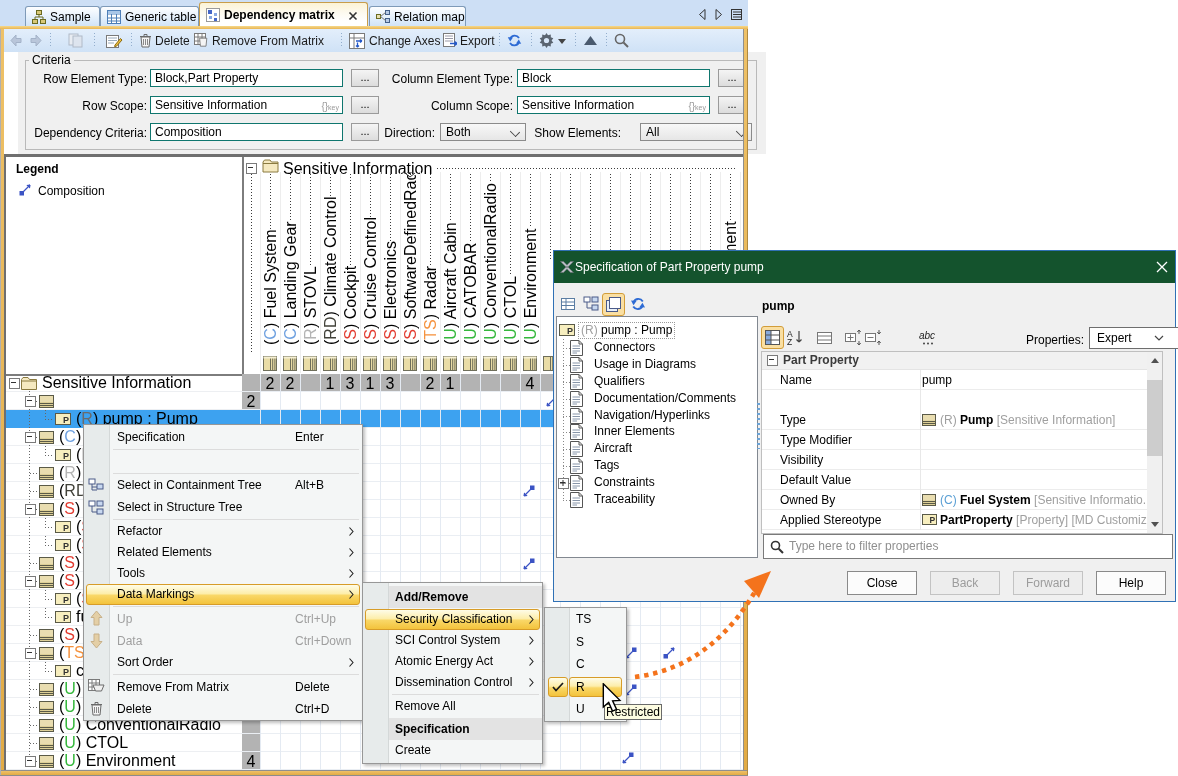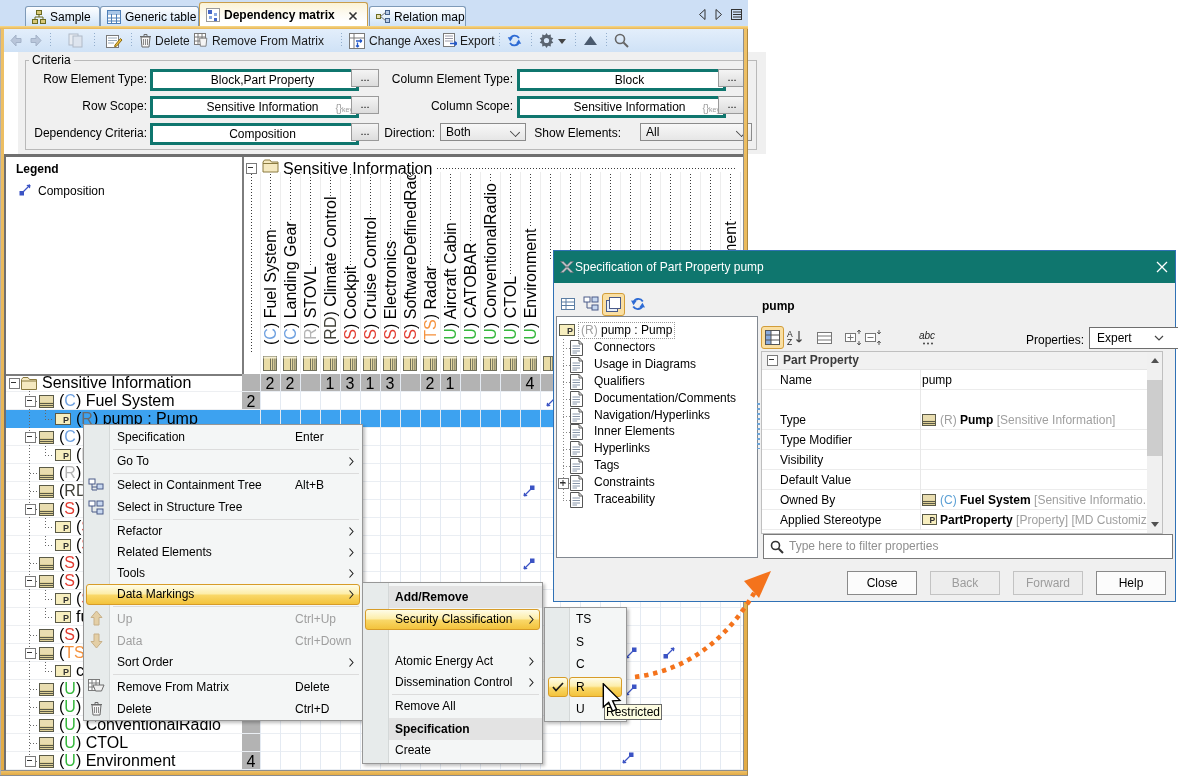--- a/index.html
+++ b/index.html
@@ -16,21 +16,21 @@
 
 #goldline{left:0;top:26px;width:748px;height:3px;background:linear-gradient(#f6d88a,#e8b554);}
 #toolbar{left:0;top:29px;width:748px;height:23px;background:linear-gradient(#e3eefb,#cfe2f6);font-size:12px;}
 .tbtxt{position:absolute;top:5px;color:#1a1a1a;}
 .tsep{position:absolute;top:4px;width:1px;height:15px;background:repeating-linear-gradient(to bottom,#93aecd 0 1px,transparent 1px 3px);}
 
 #criteria{left:18px;top:52px;width:748px;height:102px;background:#f0f0f0;}
 #critbox{position:absolute;left:7px;top:8px;width:730px;height:88px;border:1px solid #b9b9b9;}
 #critlab{position:absolute;left:11px;top:1px;background:#f0f0f0;padding:0 3px;font-size:12px;}
 .clab{position:absolute;font-size:12px;color:#000;text-align:right;}
-.cfield{position:absolute;height:16px;background:#fff;border:3px solid #0f766e;font-size:12px;padding-left:16px;line-height:16px;text-align:center;}
+.cfield{position:absolute;height:16px;background:#fff;border:1px solid #0f766e;font-size:12px;padding-left:4px;line-height:16px;}
 .cbtn{position:absolute;width:26px;height:16px;background:linear-gradient(#f4f4f4,#dcdcdc);border:1px solid #9a9a9a;font-size:11px;text-align:center;line-height:14px;}
 .ccombo{position:absolute;height:16px;background:linear-gradient(#f8f8f8,#e6e6e6);border:1px solid #8b8b8b;font-size:12px;padding-left:5px;line-height:16px;}
 .ccombo:after{content:"";position:absolute;right:6px;top:4px;width:7px;height:7px;border-right:1.5px solid #444;border-bottom:1.5px solid #444;transform:rotate(45deg) scale(1,0.8);}
 .keybadge{position:absolute;right:3px;top:2px;color:#9a9a9a;font-size:10px;}
 
 .gold{background:linear-gradient(#eec168,#e2ab45);}
 
 #matrix{left:4px;top:154px;width:740px;height:617px;background:#fff;border-top:3px solid #6f6f6f;border-left:2px solid #6f6f6f;border-right:1px solid #8f8f8f;box-sizing:border-box;}
 .mtx{position:absolute;font-size:16px;color:#000;}
 #vdiv{left:236px;top:0;width:2px;height:614px;background:#7d7d7d;}
@@ -51,21 +51,21 @@
 .mgut{position:absolute;left:0;top:0;bottom:0;width:25px;background:#e7ebeb;border-right:1px solid #d4d8d8;}
 .mi{position:absolute;left:0;width:100%;height:21px;line-height:21px;font-size:12px;color:#000;}
 .mi .t{position:absolute;left:33px;}
 .mi .s{position:absolute;left:211px;}
 .mi.dis{color:#9f9f9f;}
 .msep{position:absolute;left:29px;right:3px;height:1px;background:#dcdcdc;}
 .hl{background:linear-gradient(#fefce8,#fdeeab 45%,#f9d767 55%,#f3c33c);border:1px solid #d79c28;border-radius:3px;box-sizing:border-box;}
 .mhdr{background:#e3e3e3;font-weight:bold;}
 
 #dialog{left:553px;top:250px;width:621px;height:350px;background:#f0f0f0;border:1px solid #3071b5;}
-#dtitle{position:absolute;left:0;top:0;width:100%;height:32px;background:#0f766e;}
+#dtitle{position:absolute;left:0;top:0;width:100%;height:32px;background:#14532d;}
 #dtitle .tt{position:absolute;left:23px;top:9px;font-size:12px;color:#fff;}
 .dpanel{position:absolute;background:#fff;border:1px solid #828890;box-sizing:border-box;}
 .ditem{position:absolute;font-size:12px;white-space:nowrap;}
 .gtxt{color:#9f9f9f;}
 .prow{position:absolute;left:0;width:100%;height:20px;line-height:20px;font-size:12px;border-bottom:1px solid #ececec;box-sizing:border-box;}
 .prow .pl{position:absolute;left:18px;}
 .prow .pv{position:absolute;left:160px;}
 .dbtn{position:absolute;width:70px;height:24px;font-size:12px;text-align:center;line-height:22px;background:#fcfcfc;border:1px solid #8a8a8a;box-sizing:border-box;}
 .dbtn.dis{background:#ededed;border-color:#c3c3c3;color:#9c9c9c;}
 .selbox{position:absolute;background:#fadfa2;border:1px solid #d29d3a;border-radius:3px;box-sizing:border-box;}
@@ -406,23 +406,20 @@
 <div class="trow nw" style="top:217px;">
       <span style="position:absolute;left:36px;">Sensitive Information</span>
     </div>
 <div class="exp" style="left:19px;top:239px;"></div>
 <div class="tstub" style="left:30px;top:244px;width:3px;"></div>
 <svg class="a" style="left:33px;top:238px;width:15px;height:13px;" viewBox="0 0 15 13">
       <rect x="0.5" y="0.5" width="14" height="12" fill="#ddcf96" stroke="#5a5a48"></rect>
       <rect x="1" y="1" width="13" height="6" fill="#e9ddb0"></rect>
       <path d="M1 8.5 H14 M1 10.5 H14" stroke="#5a5a48"></path>
     </svg>
-<div class="trow nw" style="top:235px;">
-      <span style="position:absolute;left:53px;">(<span class="c-c">C</span>) Fuel System</span>
-    </div>
 <div class="tdot" style="left:39px;top:253px;height:9px;"></div>
 <div class="tstub" style="left:39px;top:262px;width:9px;"></div>
 <svg class="a" style="left:49px;top:256px;width:16px;height:12px;" viewBox="0 0 16 12">
       <rect x="0.5" y="0.5" width="15" height="11" fill="#f7eebe" stroke="#5a5a48"></rect>
       <text x="8" y="9.5" font-size="9" font-weight="bold" fill="#333" font-family="Liberation Sans">P</text>
     </svg>
 <div class="trow nw" style="top:253px;">
       <span style="position:absolute;left:70px;">(<span style="color:#6a6a6a">R</span>) pump : Pump</span>
     </div>
 <div class="exp" style="left:19px;top:275px;"></div>
@@ -610,26 +607,20 @@
 <div class="a" style="left:747px;top:29px;width:1px;height:746px;background:#b0893f;"></div>
 <div class="a" style="left:1px;top:770px;width:746px;height:1px;background:#8f8f8f;"></div>
 <div class="a gold" style="left:1px;top:771px;width:746px;height:4px;"></div>
 <div class="a" style="left:0;top:775px;width:748px;height:1px;background:#8c8c8c;"></div>
 <div class="menu" style="left:83px;top:424px;width:278px;height:295px;">
 <div class="mgut"></div>
 <div class="mi" style="top:1.5px;">
       <span class="t">Specification</span>
       <span class="s">Enter</span>
     </div>
-<div class="mi" style="top:25.5px;">
-      <span class="t">Go To</span>
-      <svg class="a" style="right:8px;top:6px;width:5px;height:9px;" viewBox="0 0 5 9">
-        <path d="M0.5 0.5 L4 4.5 L0.5 8.5" stroke="#222" stroke-width="1.1" fill="none"></path>
-      </svg>
-    </div>
 <div class="mi" style="top:49.5px;">
       <span class="t">Select in Containment Tree</span>
       <span class="s">Alt+B</span>
     </div>
 <div class="mi" style="top:71.5px;">
       <span class="t">Select in Structure Tree</span>
     </div>
 <div class="mi" style="top:95.5px;">
       <span class="t">Refactor</span>
       <svg class="a" style="right:8px;top:6px;width:5px;height:9px;" viewBox="0 0 5 9">
@@ -715,20 +706,26 @@
 <div class="mi mhdr" style="top:3px;height:22px;line-height:22px;left:26px;width:153px;">
       <span style="position:absolute;left:6px;">Add/Remove</span>
     </div>
 <div class="mi" style="top:25.5px;">
       <div class="hl" style="position:absolute;left:2px;right:2px;top:0;height:21px;"></div>
       <span class="t" style="left:32px;">Security Classification</span>
       <svg class="a" style="right:8px;top:6px;width:5px;height:9px;" viewBox="0 0 5 9">
         <path d="M0.5 0.5 L4 4.5 L0.5 8.5" stroke="#222" stroke-width="1.1" fill="none"></path>
       </svg>
     </div>
+<div class="mi" style="top:47px;">
+      <span class="t" style="left:32px;">SCI Control System</span>
+      <svg class="a" style="right:8px;top:6px;width:5px;height:9px;" viewBox="0 0 5 9">
+        <path d="M0.5 0.5 L4 4.5 L0.5 8.5" stroke="#222" stroke-width="1.1" fill="none"></path>
+      </svg>
+    </div>
 <div class="mi" style="top:68px;">
       <span class="t" style="left:32px;">Atomic Energy Act</span>
       <svg class="a" style="right:8px;top:6px;width:5px;height:9px;" viewBox="0 0 5 9">
         <path d="M0.5 0.5 L4 4.5 L0.5 8.5" stroke="#222" stroke-width="1.1" fill="none"></path>
       </svg>
     </div>
 <div class="mi" style="top:89px;">
       <span class="t" style="left:32px;">Dissemination Control</span>
       <svg class="a" style="right:8px;top:6px;width:5px;height:9px;" viewBox="0 0 5 9">
         <path d="M0.5 0.5 L4 4.5 L0.5 8.5" stroke="#222" stroke-width="1.1" fill="none"></path>
@@ -854,21 +851,21 @@
         <path d="M9 0.5 V4 H12.5" fill="none" stroke="#555"></path>
         <path d="M2.5 6 H10 M2.5 8.5 H10 M2.5 11 H10 M2.5 13 H7" stroke="#7a8aa0" stroke-width="0.9"></path>
       </svg>
 <div class="ditem" style="left:37px;top:107px;">Inner Elements</div>
 <div class="a" style="left:6px;top:132px;width:7px;height:1px;background:repeating-linear-gradient(to right,#888 0 1px,transparent 1px 3px);"></div>
 <svg class="a" style="left:13px;top:124px;width:13px;height:16px;" viewBox="0 0 13 16">
         <path d="M0.5 0.5 H9 L12.5 4 V15.5 H0.5 Z" fill="#fff" stroke="#555"></path>
         <path d="M9 0.5 V4 H12.5" fill="none" stroke="#555"></path>
         <path d="M2.5 6 H10 M2.5 8.5 H10 M2.5 11 H10 M2.5 13 H7" stroke="#7a8aa0" stroke-width="0.9"></path>
       </svg>
-<div class="ditem" style="left:37px;top:124px;">Hyperlinks</div>
+<div class="ditem" style="left:37px;top:124px;">Aircraft</div>
 <div class="a" style="left:6px;top:149px;width:7px;height:1px;background:repeating-linear-gradient(to right,#888 0 1px,transparent 1px 3px);"></div>
 <svg class="a" style="left:13px;top:141px;width:13px;height:16px;" viewBox="0 0 13 16">
         <path d="M0.5 0.5 H9 L12.5 4 V15.5 H0.5 Z" fill="#fff" stroke="#555"></path>
         <path d="M9 0.5 V4 H12.5" fill="none" stroke="#555"></path>
         <path d="M2.5 6 H10 M2.5 8.5 H10 M2.5 11 H10 M2.5 13 H7" stroke="#7a8aa0" stroke-width="0.9"></path>
       </svg>
 <div class="ditem" style="left:37px;top:141px;">Tags</div>
 <div class="a" style="left:6px;top:166px;width:7px;height:1px;background:repeating-linear-gradient(to right,#888 0 1px,transparent 1px 3px);"></div>
 <svg class="a" style="left:13px;top:158px;width:13px;height:16px;" viewBox="0 0 13 16">
         <path d="M0.5 0.5 H9 L12.5 4 V15.5 H0.5 Z" fill="#fff" stroke="#555"></path>

